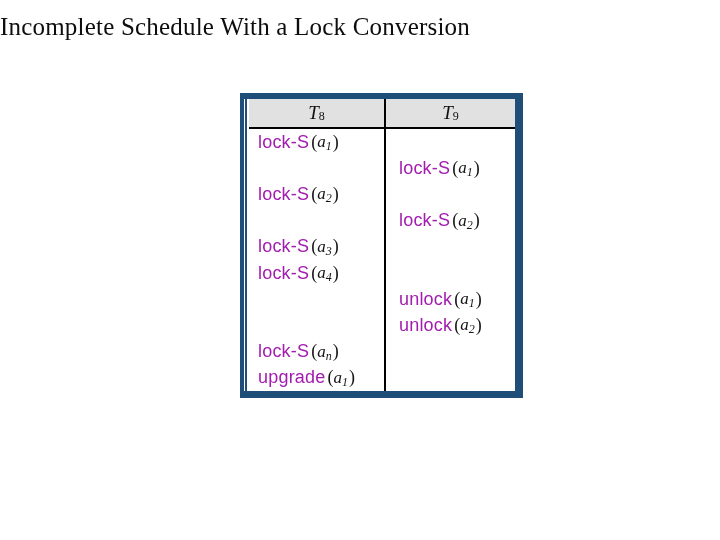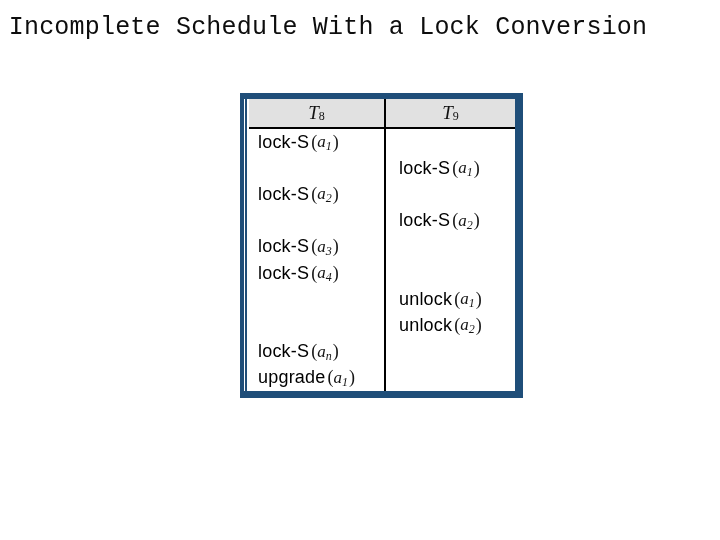--- a/index.html
+++ b/index.html
@@ -10,26 +10,25 @@
     overflow: hidden;
     font-family: "Liberation Sans", sans-serif;
   }
 
   
   .slide-title {
     position: absolute;
     top: 13px; left: 0;
     width: 656px;
     margin: 0;
-    text-align: center;
     font-size: 25px;
     font-weight: 400;
     letter-spacing: 0.2px;
     color: #0d0d0d;
-    font-family: Liberation Mono, monospace;
+    font-family: Liberation Serif, serif;
   }
 
   
   .figure-frame {
     position: absolute;
     left: 240px; top: 93px;
     width: 283px; height: 305px;
     box-sizing: border-box;
     border: 6px solid #1F4E79;
     border-left-width: 4px;
@@ -90,21 +89,21 @@
     white-space: nowrap;
     overflow: visible;
   }
   .cell-t8 { border-right: 2px solid #000000; padding-left: 9px; }
   .cell-t9 { padding-left: 13px; }
 
   .op {
     font-family: "Liberation Sans", sans-serif;
     font-size: 18px;
     letter-spacing: 0.2px;
-    color: #000000;
+    color: #a21caf;
   }
   .paren {
     font-family: "Liberation Serif", serif;
     font-size: 18px;
     color: #141414;
   }
   .paren.open { margin-left: 2px; }
   .var {
     font-family: "Liberation Serif", serif;
     font-style: italic;

